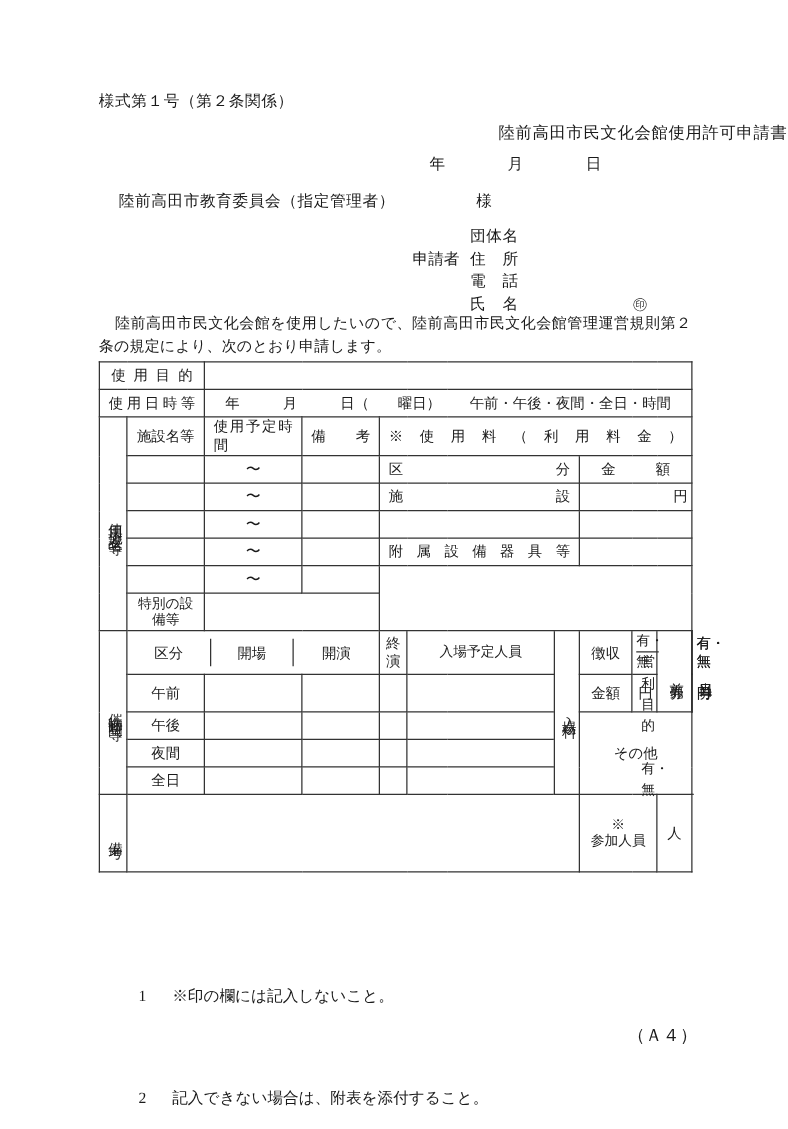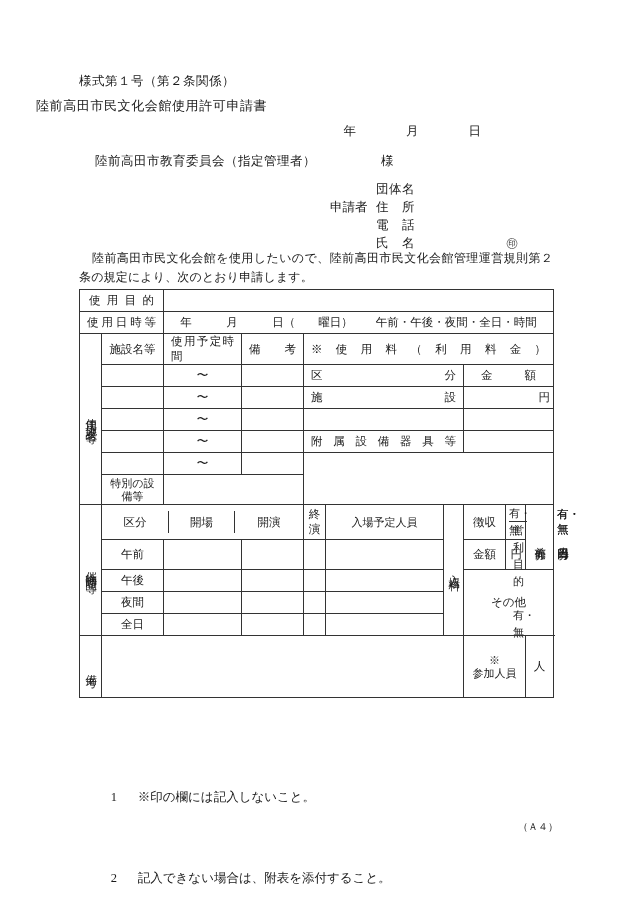--- a/index.html
+++ b/index.html
@@ -29,21 +29,21 @@
     top: 73px;
     font-size: 12.5px;
     letter-spacing: 0.5px;
     white-space: nowrap;
   }
   .doc-title {
     position: absolute;
     left: 0;
     top: 97px;
     width: 630px;
-    text-align: left;
+    text-align: right;
     font-size: 13px;
     letter-spacing: 0.6px;
     padding-left: 36px;
     box-sizing: border-box;
   }
   .date-line {
     position: absolute;
     left: 0;
     top: 123px;
     width: 556px;
@@ -187,21 +187,21 @@
   .note-row { white-space: pre; }
   .note-num { display: inline-block; width: 27px; }
   .paper-size {
     position: absolute;
     left: 0;
     top: 820px;
     width: 630px;
     box-sizing: border-box;
     padding-right: 72px;
     text-align: right;
-    font-size: 10px;
+    font-size: 14px;
     white-space: pre;
   }
 </style>
 </head>
 <body>
 
 <div class="page">
 
   <div class="form-code">様式第１号（第２条関係）</div>
   <div class="doc-title">陸前高田市民文化会館使用許可申請書</div>

